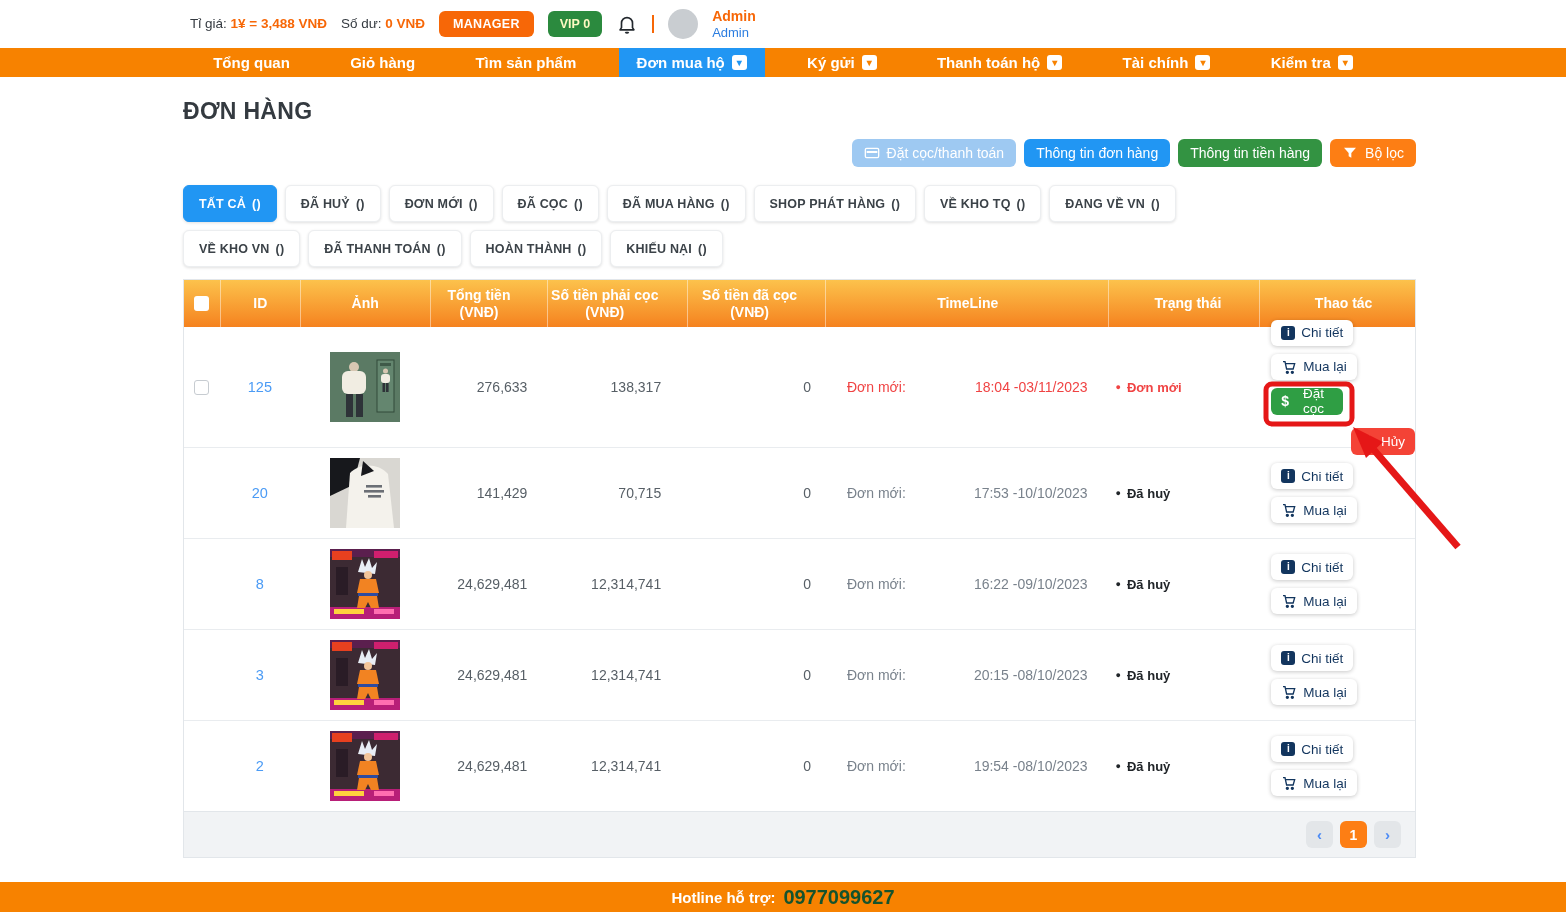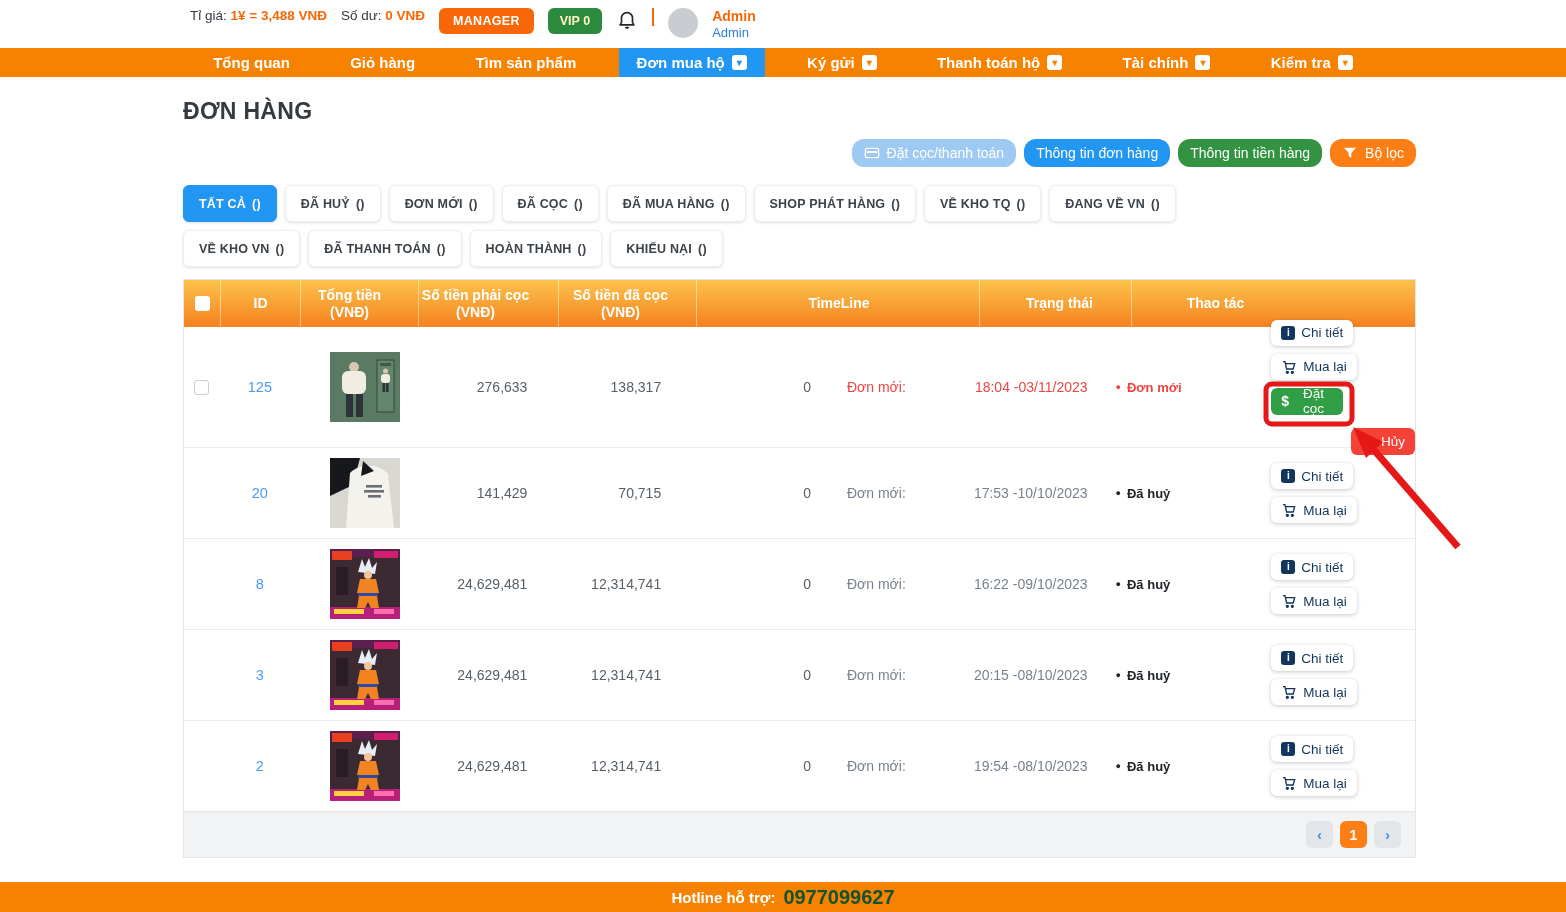--- a/index.html
+++ b/index.html
@@ -4,21 +4,21 @@
 <style>
   * { margin:0; padding:0; box-sizing:border-box; }
   html,body { width:1566px; height:912px; }
   body { position:relative; background:#fff; font-family:"Liberation Sans", sans-serif; overflow:hidden; }
 
   
   .top-header { height:48px; background:#fff; display:flex; align-items:center; justify-content:space-between; padding:0 150px 0 190px; }
   .logo { display:flex; align-items:center; gap:6px; cursor:pointer; }
   .logo-title { font-size:17px; font-weight:bold; color:#f76707; letter-spacing:.2px; }
   .logo-tag { font-size:8px; color:#74a9e8; letter-spacing:.4px; margin-top:1px; }
-  .hdr-right { display:flex; align-items:flex-start; gap:14px; }
+  .hdr-right { display:flex; align-items:center; gap:14px; }
   .hdr-stat { font-size:13.5px; color:#343a40; }
   .hdr-stat b { color:#f76707; font-weight:bold; }
   .btn-manager { background:#f76707; color:#fff; font-weight:bold; font-size:12.5px; border:none; border-radius:6px; padding:6px 14px; cursor:pointer; letter-spacing:.3px; }
   .btn-vip { background:#2b8a3e; color:#fef9c3; font-weight:bold; font-size:12.5px; border:none; border-radius:6px; padding:6px 12px; cursor:pointer; }
   .bell { width:22px; height:22px; cursor:pointer; display:inline-flex; }
   .hdr-pipe { width:2px; height:18px; background:#f76707; }
   .avatar { width:30px; height:30px; border-radius:50%; background:#c9cdd1; cursor:pointer; }
   .hdr-user { line-height:1.2; }
   .hdr-user .u1 { color:#f76707; font-weight:bold; font-size:14px; }
   .hdr-user .u2 { color:#2b7de0; font-size:13px; }
@@ -28,21 +28,21 @@
   .nav-item { display:flex; align-items:center; gap:7px; color:#fff; font-size:15px; font-weight:bold; padding:0 18px; cursor:pointer; }
   .nav-item.active { background:#2196f3; }
   .caret { width:15px; height:15px; background:#fff; border-radius:3px; color:#f78200; font-size:10px; line-height:15px; text-align:center; display:inline-block; }
   .caret-blue { color:#2196f3; }
 
   
   .container { width:1233px; margin-left:183px; }
   .page-title { margin:20px 0 0 183px; font-size:23px; line-height:28px; font-weight:bold; color:#343a40; letter-spacing:.3px; }
 
   .toolbar { display:flex; justify-content:flex-end; gap:8px; margin-top:14px; }
-  .tb-btn { height:28px; display:inline-flex; align-items:center; gap:7px; border:none; border-radius:12px; font-size:14px; color:#fff; padding:0 12px; cursor:pointer; font-family:inherit; }
+  .tb-btn { height:28px; display:inline-flex; align-items:center; gap:7px; border:none; border-radius:6px; font-size:14px; color:#fff; padding:0 12px; cursor:pointer; font-family:inherit; }
   .tb-btn .ico { display:inline-flex; width:16px; height:16px; }
   .tb-disabled { background:#9ec9f2; }
   .tb-blue { background:#2196f3; }
   .tb-green { background:#339342; }
   .tb-orange { background:#fd7e14; }
 
   .filters { display:flex; flex-wrap:wrap; gap:8px; margin-top:18px; width:1100px; }
   .pill { background:#fff; border:1px solid #eceef0; box-shadow:0 1px 3px rgba(0,0,0,.12); border-radius:6px; padding:0 15px; height:37px; display:inline-flex; align-items:center; font-size:12.5px; font-weight:bold; color:#3b4248; cursor:pointer; letter-spacing:.2px; }
   .pill .cnt { margin-left:6px; }
   .pill.active { background:#2196f3; border-color:#2196f3; color:#fff; }
@@ -239,20 +239,23 @@
     </div>
 
   <div class="table-card">
     <div class="thead">
         <div class="th c-cb">
           <input class="cbx on-orange" type="checkbox" style="">
         </div>
         <div class="th c-id">
           <div>ID</div>
         </div>
+        <div class="th c-img">
+          <div>Ảnh</div>
+        </div>
         <div class="th c-total">
           <div>Tổng tiền</div>
           <div>(VNĐ)</div>
         </div>
         <div class="th c-req">
           <div>Số tiền phải cọc</div>
           <div>(VNĐ)</div>
         </div>
         <div class="th c-paid">
           <div>Số tiền đã cọc</div>

